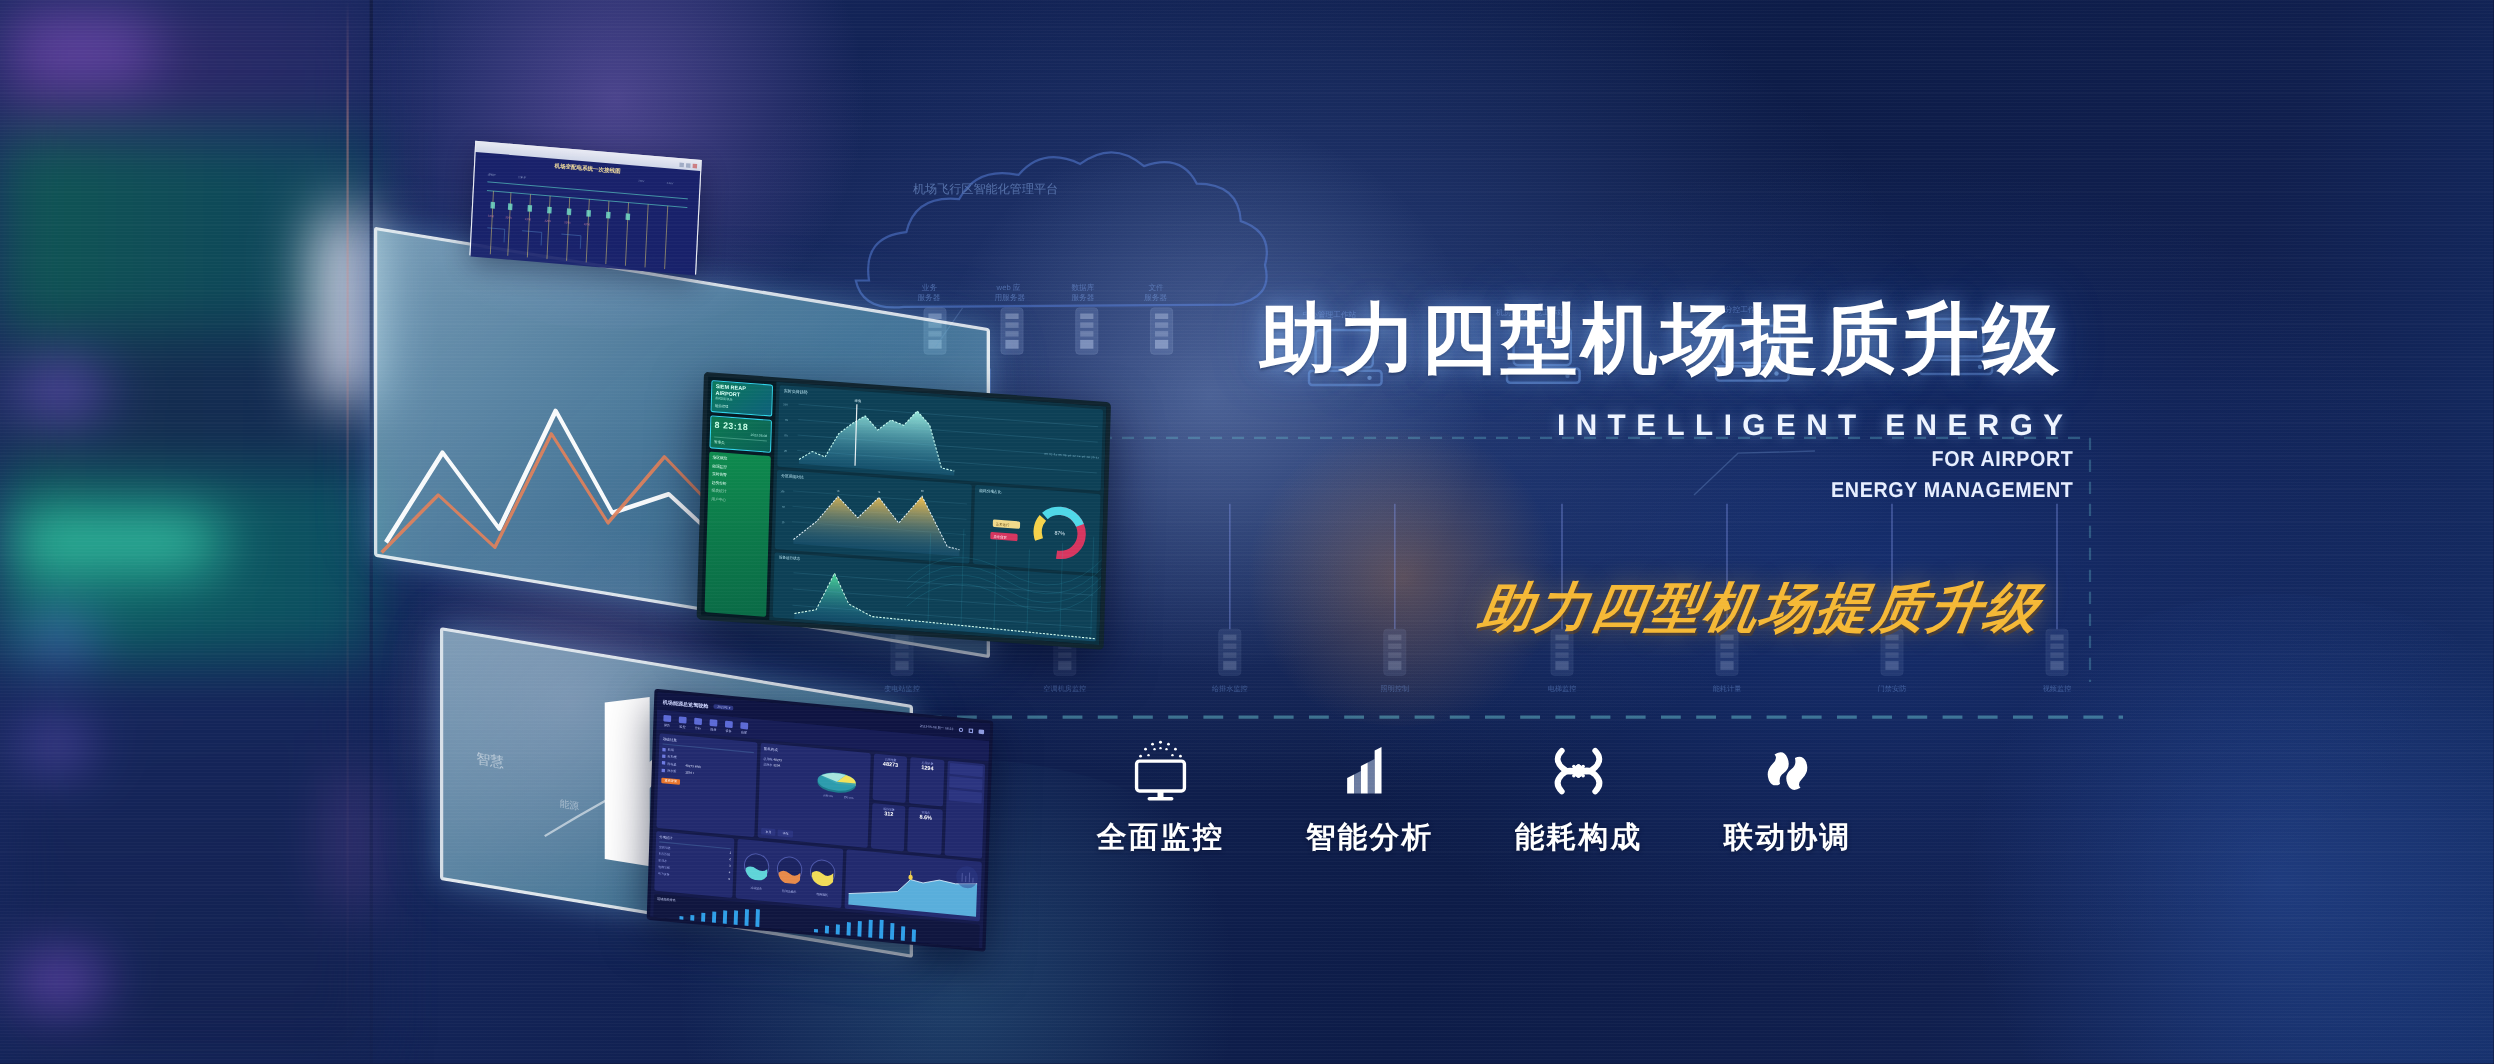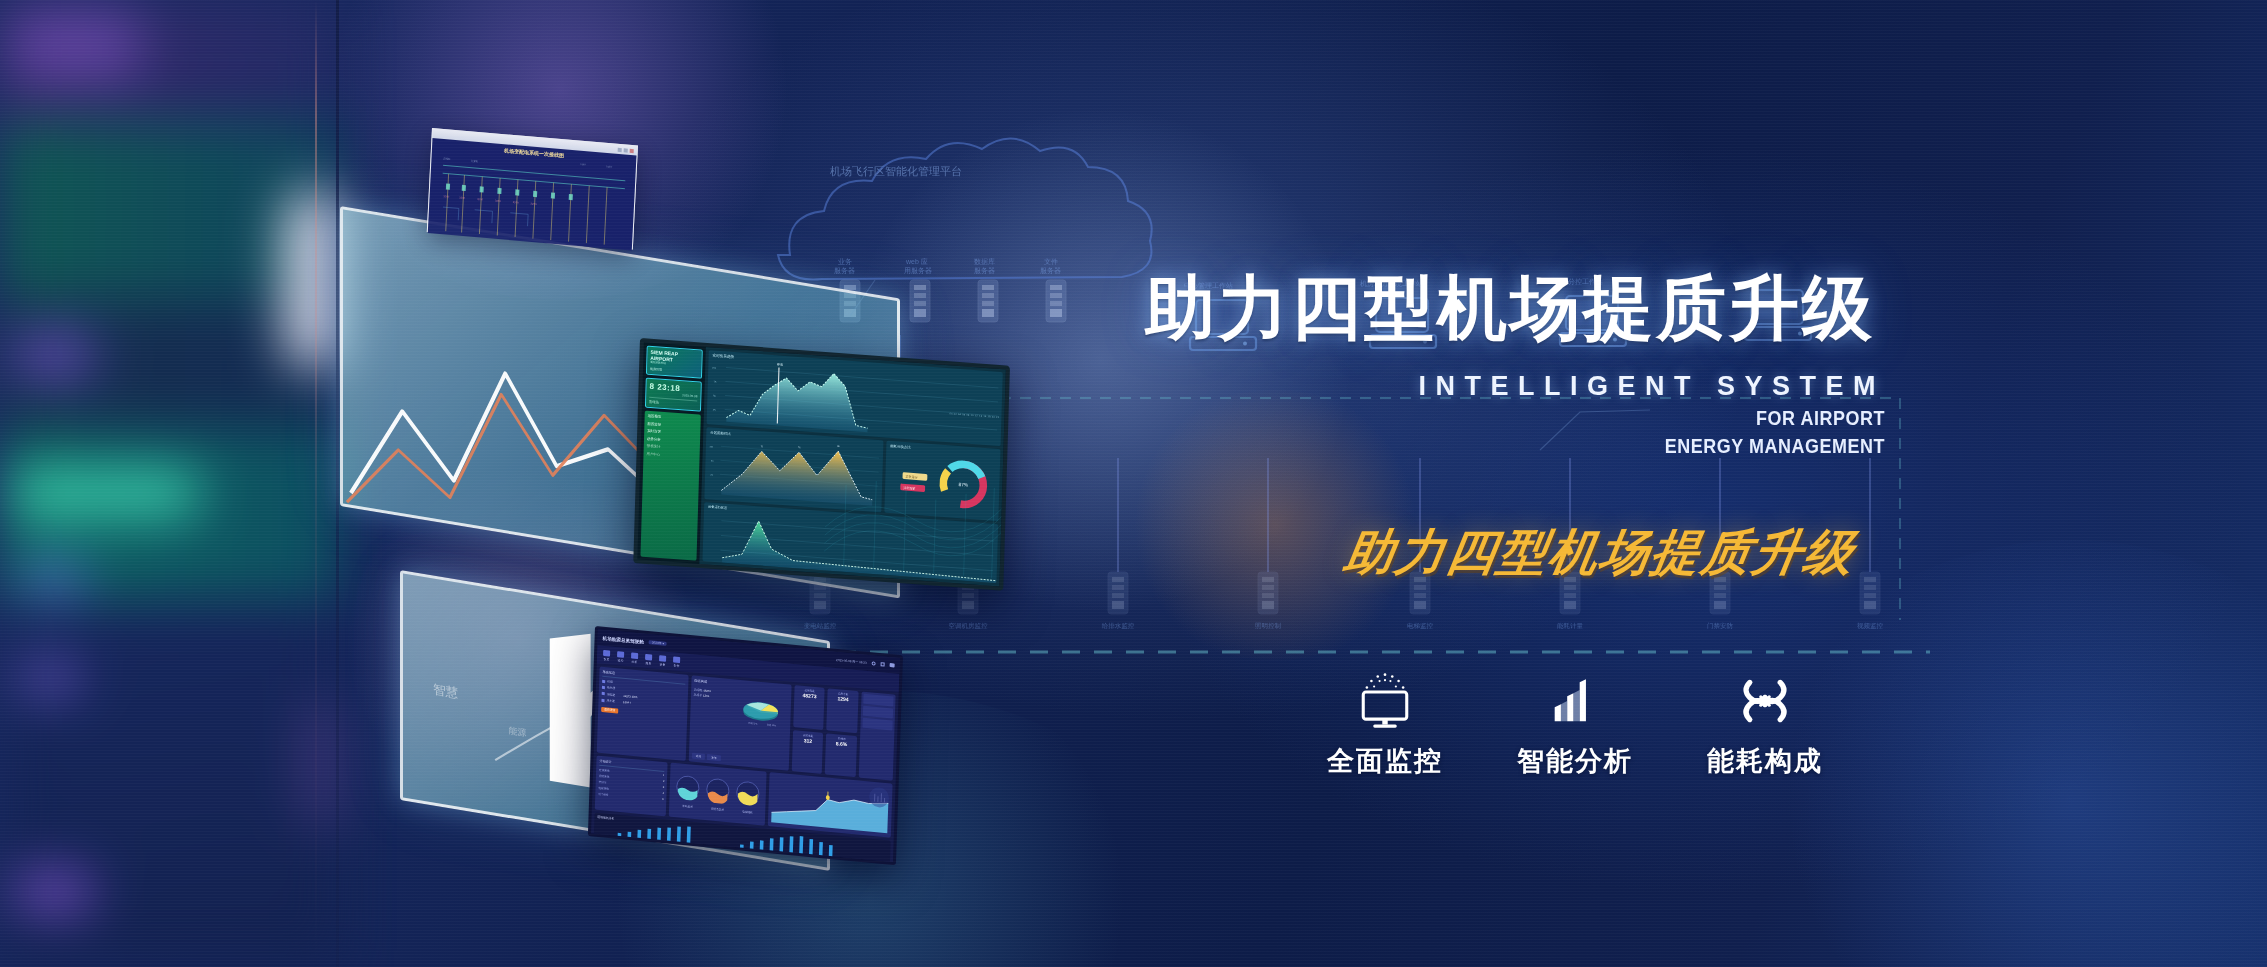--- a/index.html
+++ b/index.html
@@ -41,21 +41,21 @@
   .eng-sub { text-align:right; font-size:19.5px; color:#e6eeff; letter-spacing:.6px;
              margin-top:5px; font-weight:bold; transform:scaleX(.92); transform-origin:right center; }
 
   #slogan { position:absolute; left:1345px; top:520px; font-size:49px; font-weight:bold;
             color:#f5b835; letter-spacing:2px; white-space:nowrap;
             font-style:italic; transform:skewX(-9deg);
             text-shadow:2px 3px 0 rgba(120,70,0,.40), 0 0 24px rgba(255,190,60,.38); }
 
   
   #features { position:absolute; left:960px; top:668px; width:900px; height:130px;
-              display:flex; justify-content:flex-end; align-items:flex-start; }
+              display:flex; justify-content:flex-start; align-items:flex-start; }
   .feature { width:190px; display:flex; flex-direction:column; align-items:center; }
   .feature .ficon { height:66px; display:flex; align-items:center; justify-content:center; }
   .feature .flabel { margin-top:9px; font-size:27px; font-weight:bold; color:#ffffff;
                      letter-spacing:2px; white-space:nowrap;
                      text-shadow:0 1px 4px rgba(0,12,45,.75); }
 
   
   #screenA { position:absolute; left:640px; top:338px; width:370px; height:225px;
              transform:matrix(1,0.075,-0.030,1,0,0); transform-origin:left top;
              box-shadow:0 16px 44px rgba(0,8,35,.62); }
@@ -670,21 +670,21 @@
             <text x="100" y="45">T2航站楼</text>
             <text x="170" y="45">货运区</text>
             <text x="240" y="45">机坪区</text>
         </g>
       </svg>
     </div>
   </div>
 
   <div id="headline">
     <div id="main-title">助力四型机场提质升级</div>
-    <div id="eng-title">INTELLIGENT SYSTEM</div>
+    <div id="eng-title">INTELLIGENT ENERGY</div>
     <div class="eng-sub">FOR AIRPORT</div>
     <div class="eng-sub">ENERGY MANAGEMENT</div>
   </div>
 
   <div id="slogan">助力四型机场提质升级</div>
 
   <div id="features">
 
     <div class="feature">
       <div class="ficon">
@@ -746,19 +746,28 @@
               <circle cx="37" cy="32" r="1.9"></circle>
             <circle cx="27" cy="37" r="1.9"></circle>
               <circle cx="32" cy="37" r="1.9"></circle>
               <circle cx="37" cy="37" r="1.9"></circle>
           </g>
         </svg>
       </div>
       <div class="flabel">能耗构成</div>
     </div>
 
+    <div class="feature">
+      <div class="ficon">
+        <svg viewBox="0 0 64 64" style="width:54px;height:54px;">
+          <path d="M18 14 q10 -6 14 4 q4 10 -4 16 q-6 4 -4 12 q-8 4 -12 -4 q-4 -10 4 -18 q6 -6 2 -10 Z" fill="#ffffff"></path>
+          <path d="M46 50 q-10 6 -14 -4 q-4 -10 4 -16 q6 -4 4 -12 q8 -4 12 4 q4 10 -4 18 q-6 6 -2 10 Z" fill="#ffffff"></path>
+        </svg>
+      </div>
+      <div class="flabel">联动协调</div>
+    </div>
 
   </div>
 
   <div style="position:absolute;inset:0;pointer-events:none;opacity:.05;
               background:repeating-linear-gradient(0deg,rgba(255,255,255,.5) 0 1px,rgba(0,0,0,0) 1px 3px);"></div>
 
 </div>
 
 </body></html>

